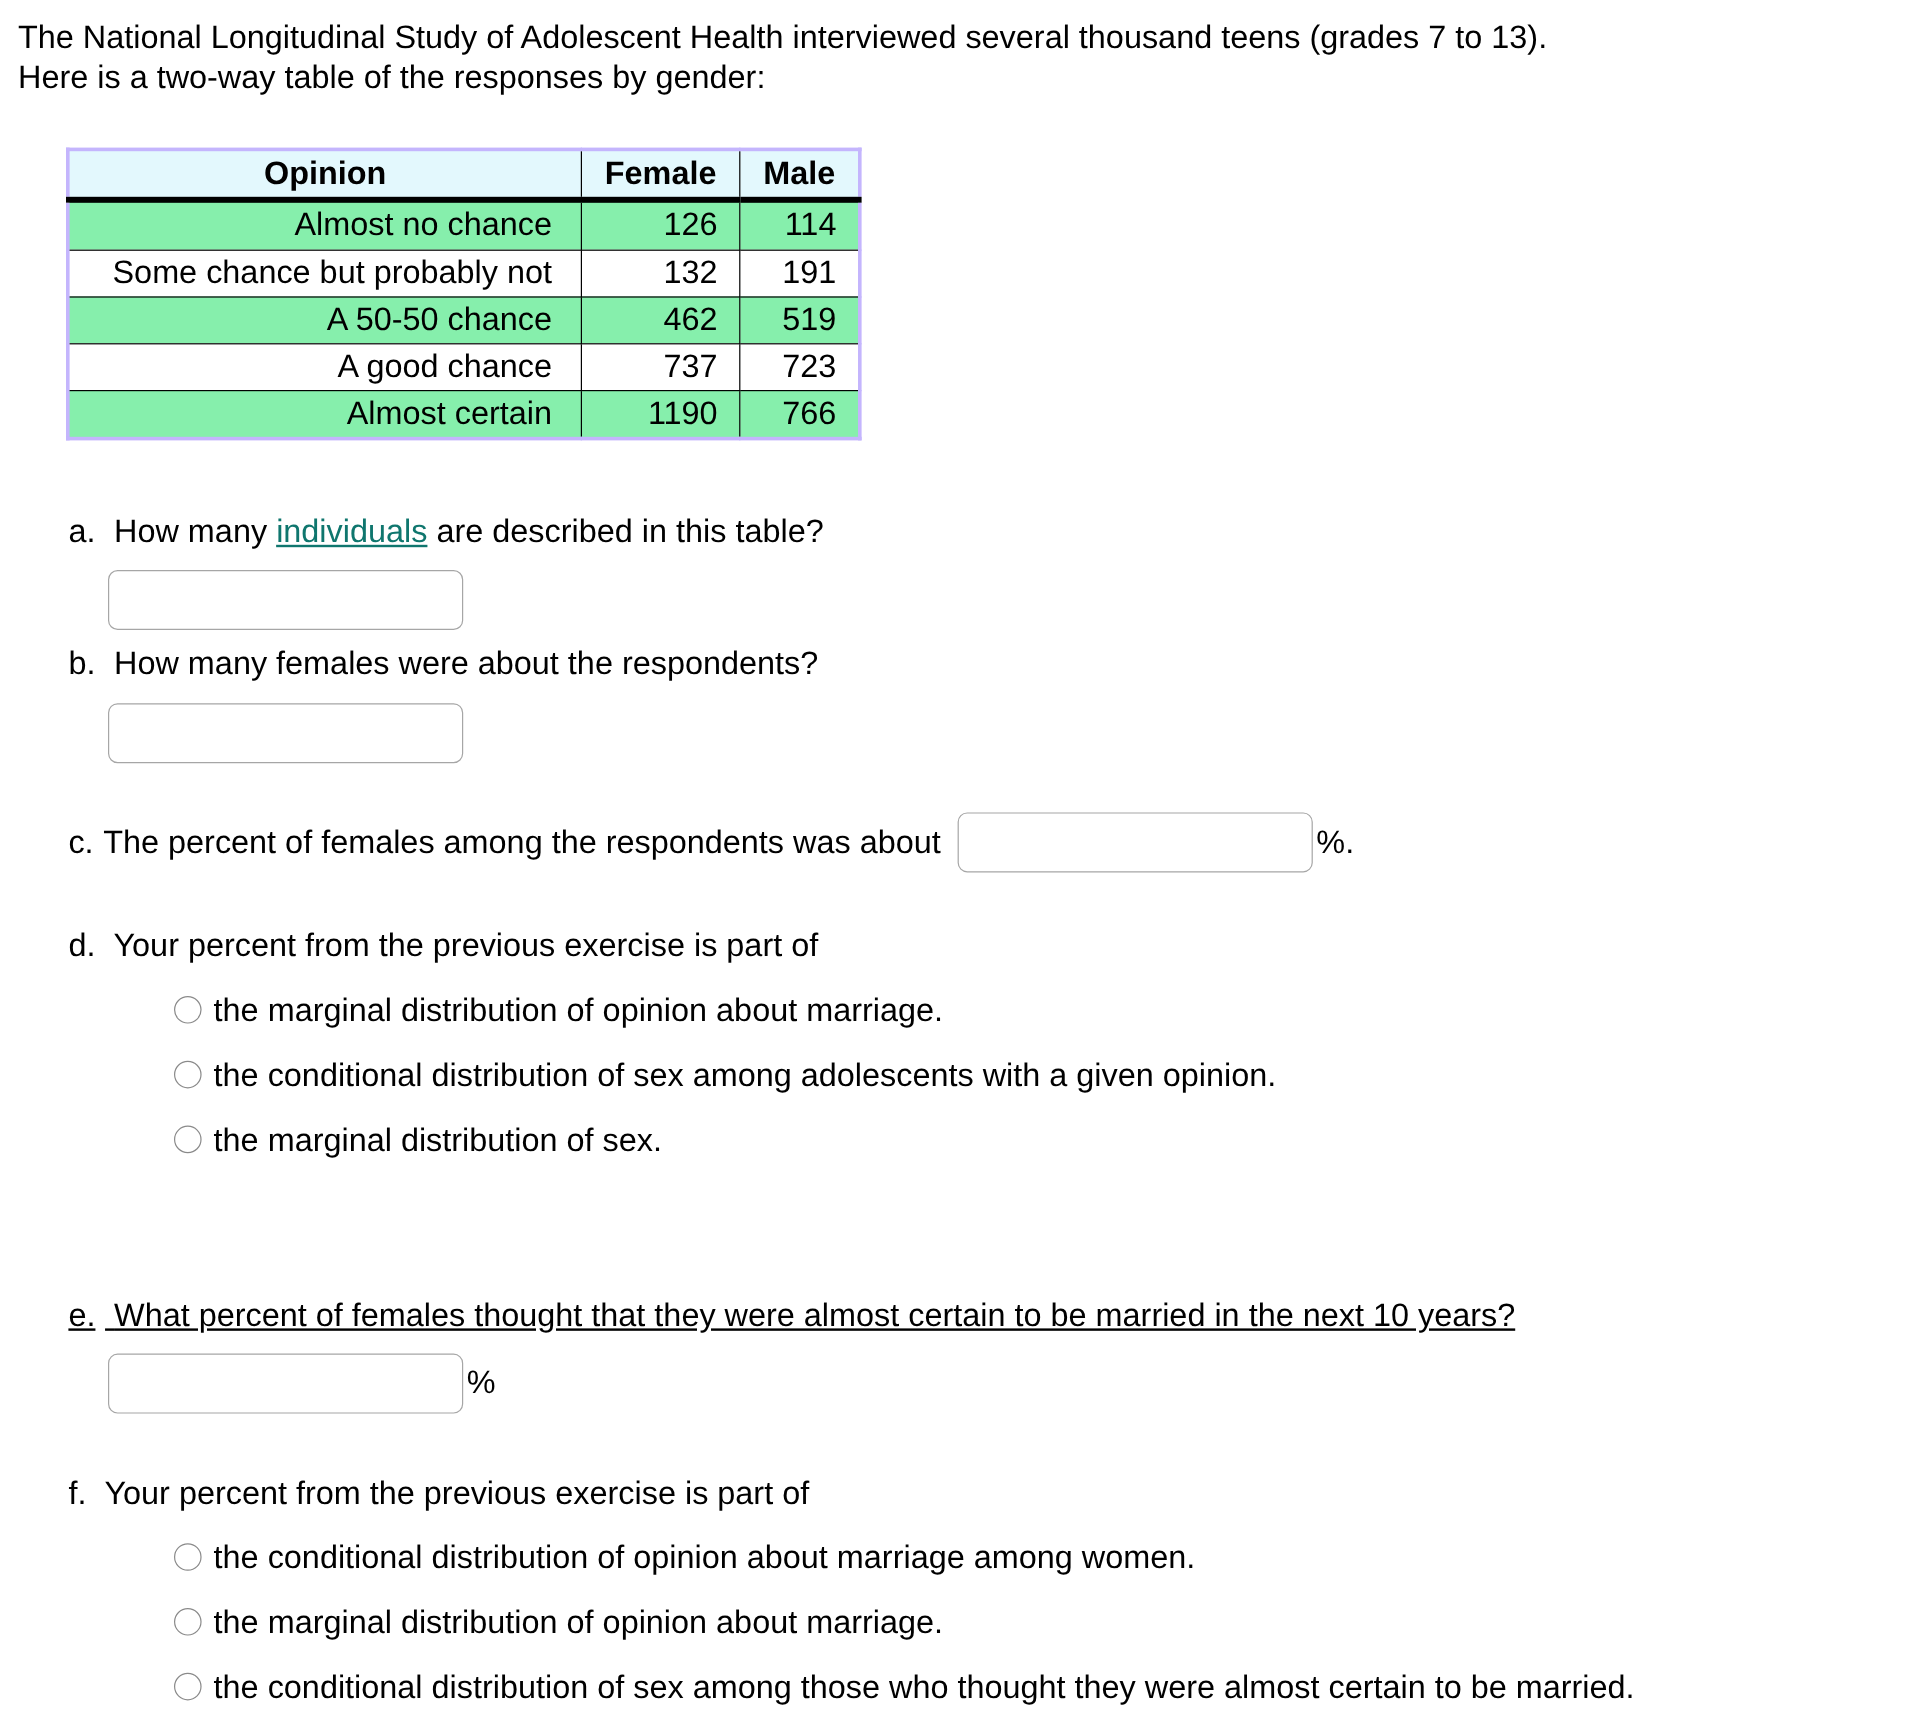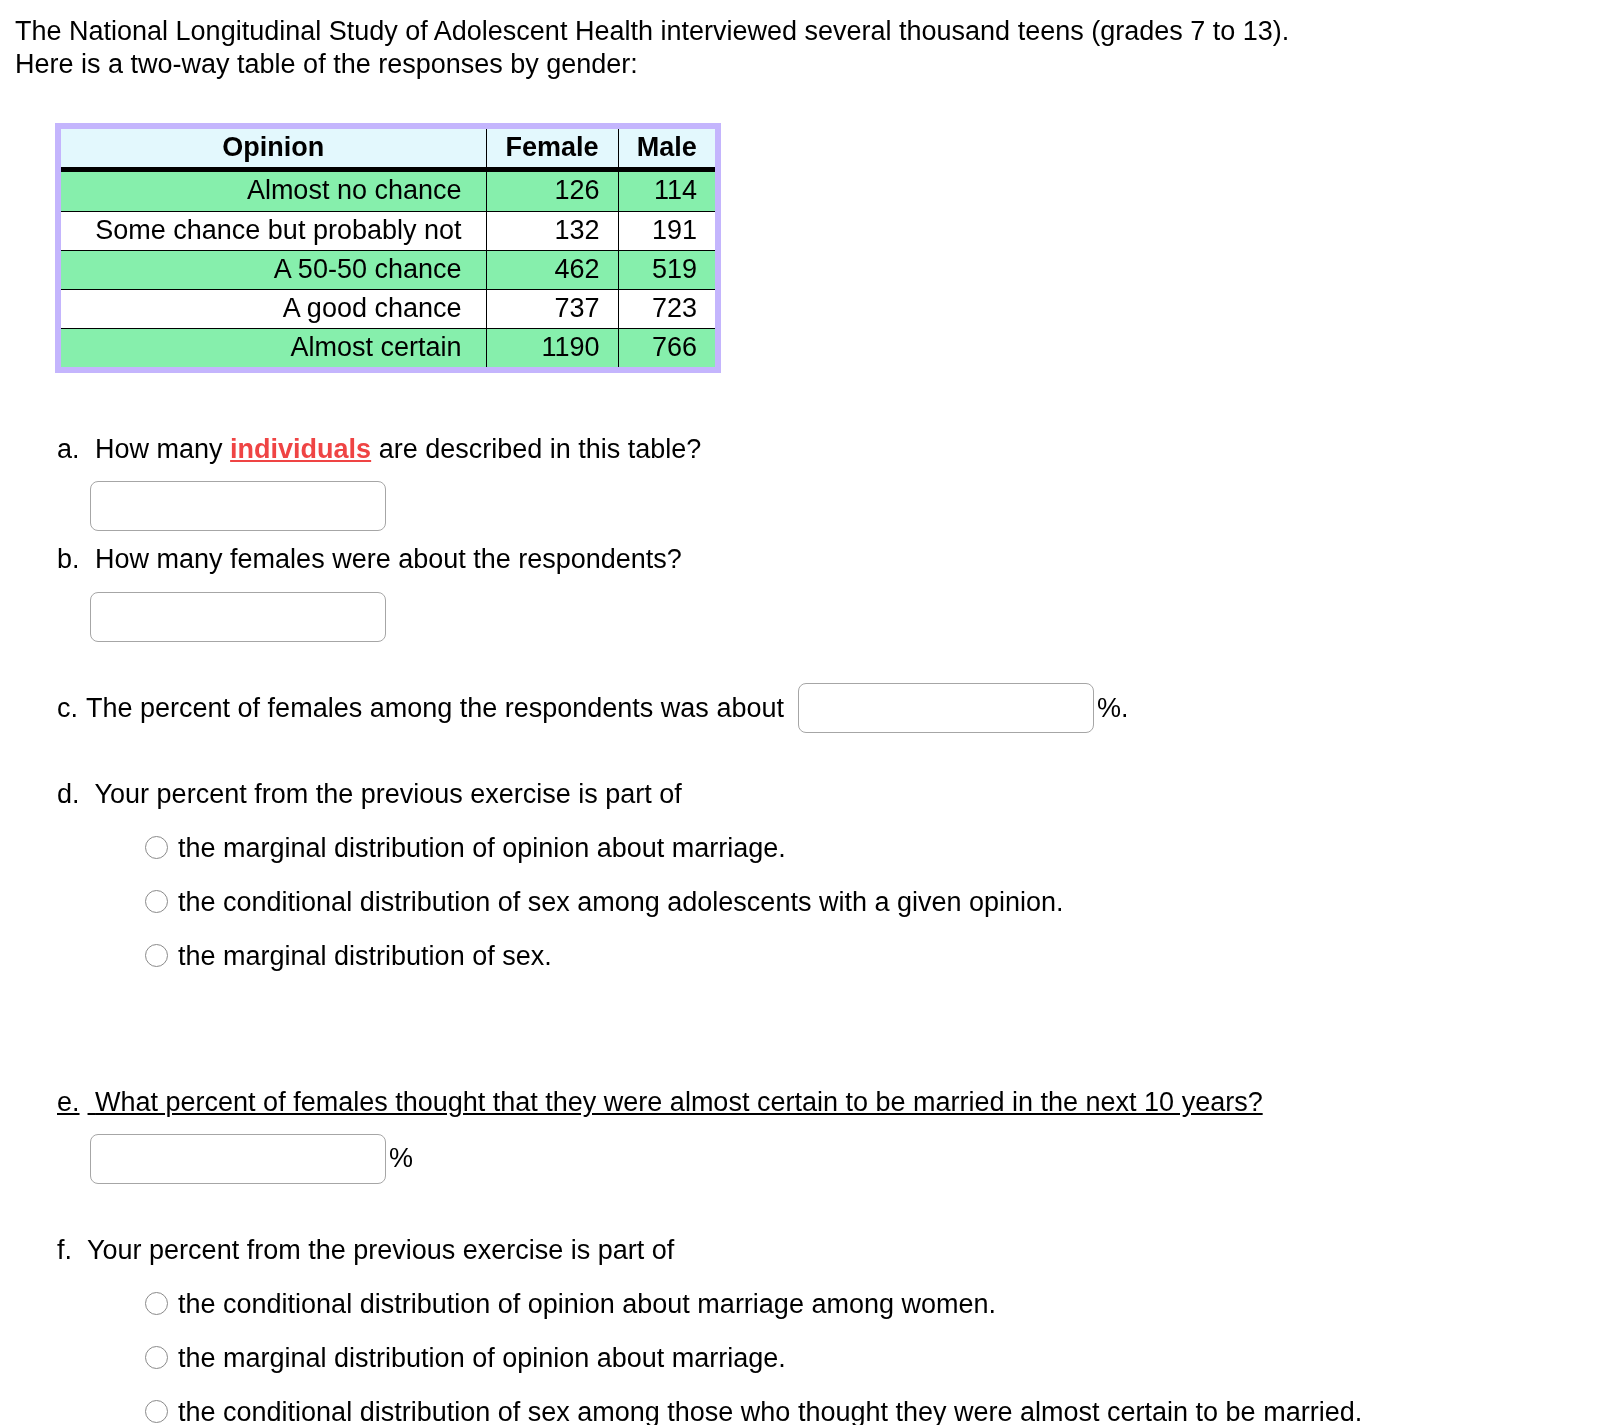--- a/index.html
+++ b/index.html
@@ -14,21 +14,21 @@
     padding: 15px 24px 50px 15px;
   }
 
   
   .intro p { margin: 0; line-height: 1.23; }
 
   
   table.two-way {
     border-collapse: collapse;
     margin: 42px 0 0 40px;
-    border: 6px solid #c4b5fd;
+    border: 3px solid #c4b5fd;
   }
   .two-way th, .two-way td {
     border: 1px solid #000;
     padding: 3px 12px 4px 12px;
     line-height: 1.15;
   }
   .two-way thead th {
     background: #e3f8fd;
     border-bottom: 5px solid #000;
     font-weight: bold;
@@ -43,21 +43,21 @@
 
   
   .q { margin-left: 42px; line-height: 1.25; }
   .qlabel { margin-right: 8px; }
   .q-a { margin-top: 60px; }
   .q-b { margin-top: 12px; }
   .q-d { margin-top: 45px; }
   .q-e { margin-top: 112px; text-decoration: underline; }
   .q-f { margin-top: 50px; }
 
-  a.link { color: #ef4444; text-decoration: underline; cursor: pointer; font-weight: bold; }
+  a.link { color: #0f766e; text-decoration: underline; cursor: pointer; }
 
   .answer-input {
     width: 296px;
     height: 50px;
     border: 1px solid #a6a6a6;
     border-radius: 8px;
     background: #ffffff;
     font-family: inherit;
     font-size: 26px;
     padding: 0 12px;

